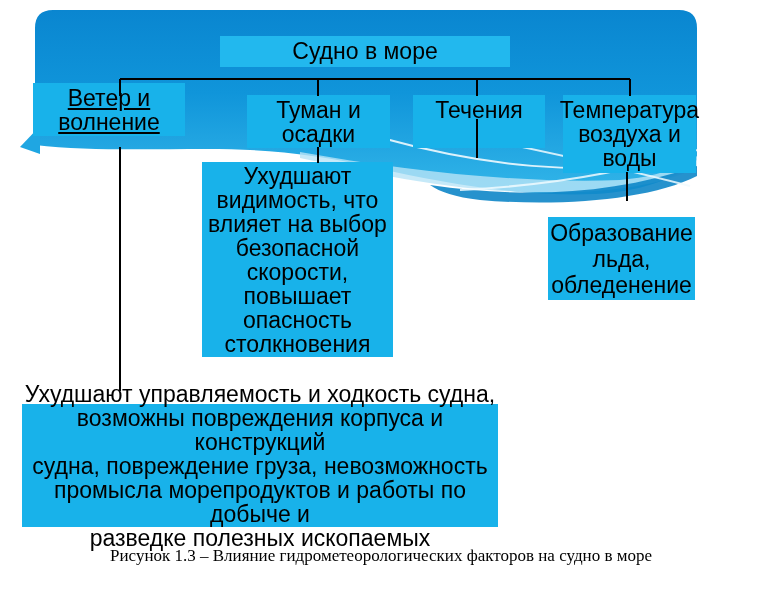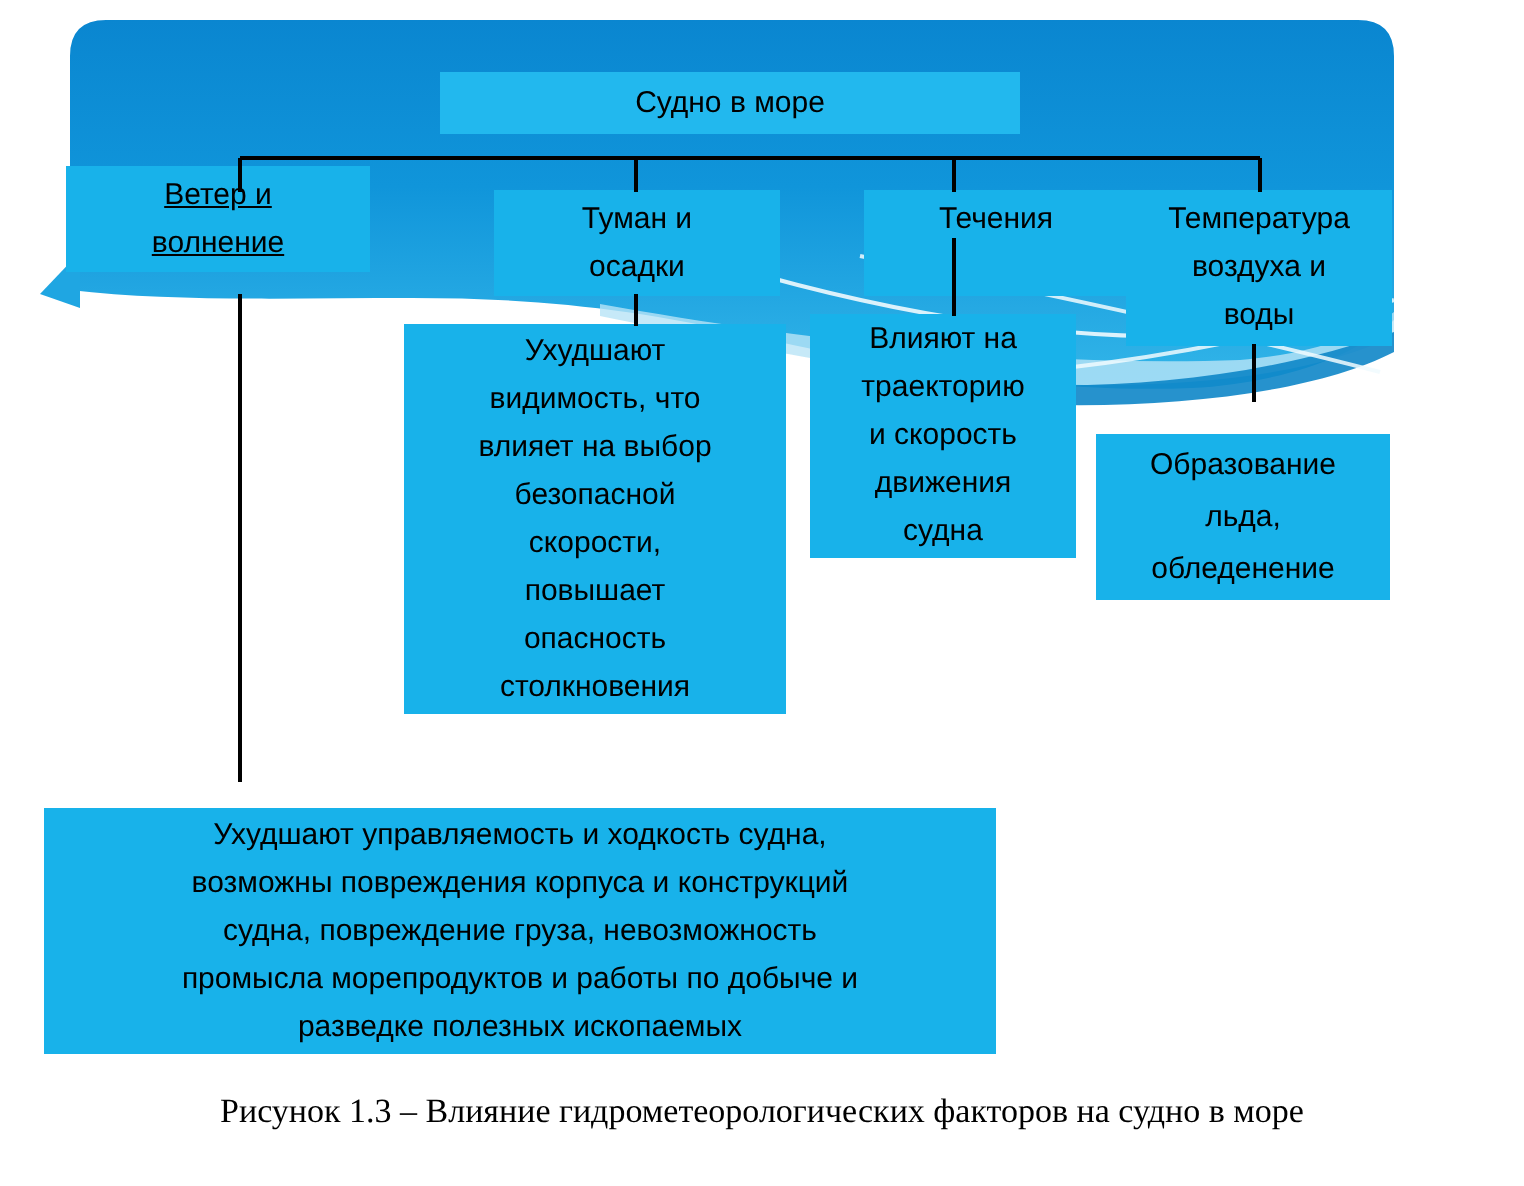--- a/index.html
+++ b/index.html
@@ -4,25 +4,25 @@
 <style>
   html,body{margin:0;padding:0;background:#ffffff;}
   .canvas{position:relative;width:762px;height:593px;background:#ffffff;overflow:hidden;
           font-family:"Liberation Sans",sans-serif;}
   .layer{position:absolute;left:0;top:0;pointer-events:none;}
   .bg{z-index:1;}
   .connectors{z-index:3;}
   .box{position:absolute;z-index:2;background:#18b2ea;color:#000;
        display:flex;align-items:center;justify-content:center;
        text-align:center;white-space:pre-line;
-       font-size:15px;line-height:24px;}
+       font-size:23px;line-height:24px;}
   #box-root{left:220px;top:36px;width:290px;height:31px;line-height:31px;background:#22b8ee;}
   #box-wind{left:33px;top:83px;width:152px;height:53px;text-decoration:underline;}
   #box-fog{left:247px;top:95px;width:143px;height:53px;}
-  #box-currents{left:432px;top:95px;width:132px;height:53px;align-items:flex-start;padding-top:3px;box-sizing:border-box;}
+  #box-currents{left:413px;top:95px;width:132px;height:53px;align-items:flex-start;padding-top:3px;box-sizing:border-box;}
   #box-temp{left:563px;top:95px;width:133px;height:78px;}
   #box-visibility{left:202px;top:162px;width:191px;height:195px;}
   #box-trajectory{left:405px;top:157px;width:133px;height:122px;}
   #box-ice{left:548px;top:217px;width:147px;height:83px;line-height:26px;}
   #box-damage{left:22px;top:404px;width:476px;height:123px;line-height:24px;}
   .caption{position:absolute;z-index:2;left:0;top:546px;width:762px;text-align:center;
            color:#000;font-family:"Liberation Serif",serif;font-size:17px;}
 </style>
 </head>
 <body>
@@ -80,25 +80,20 @@
 
   <div class="box" id="box-visibility">Ухудшают
 видимость, что
 влияет на выбор
 безопасной
 скорости,
 повышает
 опасность
 столкновения</div>
 
-  <div class="box" id="box-trajectory">Влияют на
-траекторию
-и скорость
-движения
-судна</div>
 
   <div class="box" id="box-ice">Образование
 льда,
 обледенение</div>
 
   <div class="box" id="box-damage">Ухудшают управляемость и ходкость судна,
 возможны повреждения корпуса и конструкций
 судна, повреждение груза, невозможность
 промысла морепродуктов и работы по добыче и
 разведке полезных ископаемых</div>

